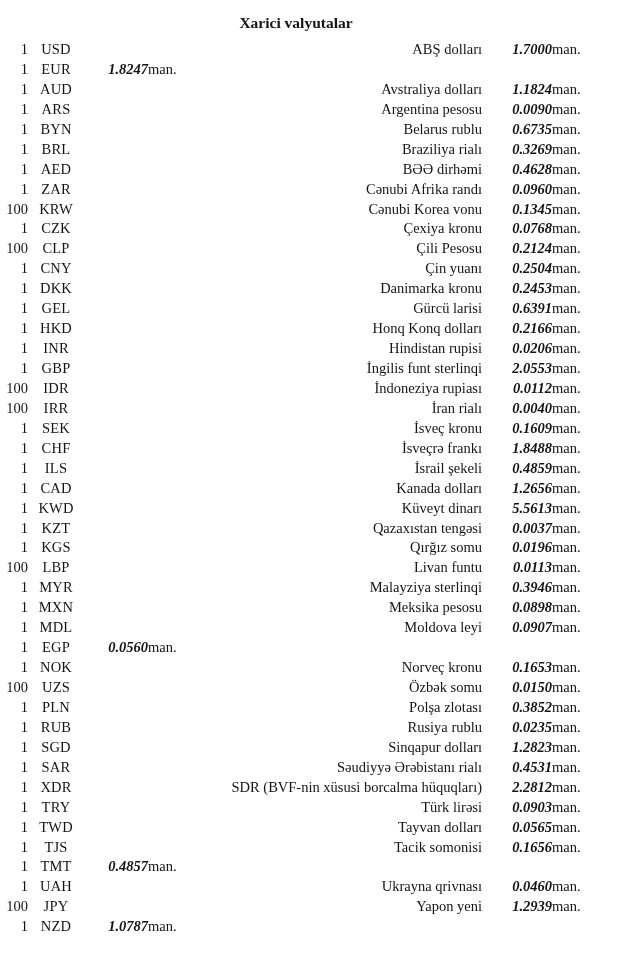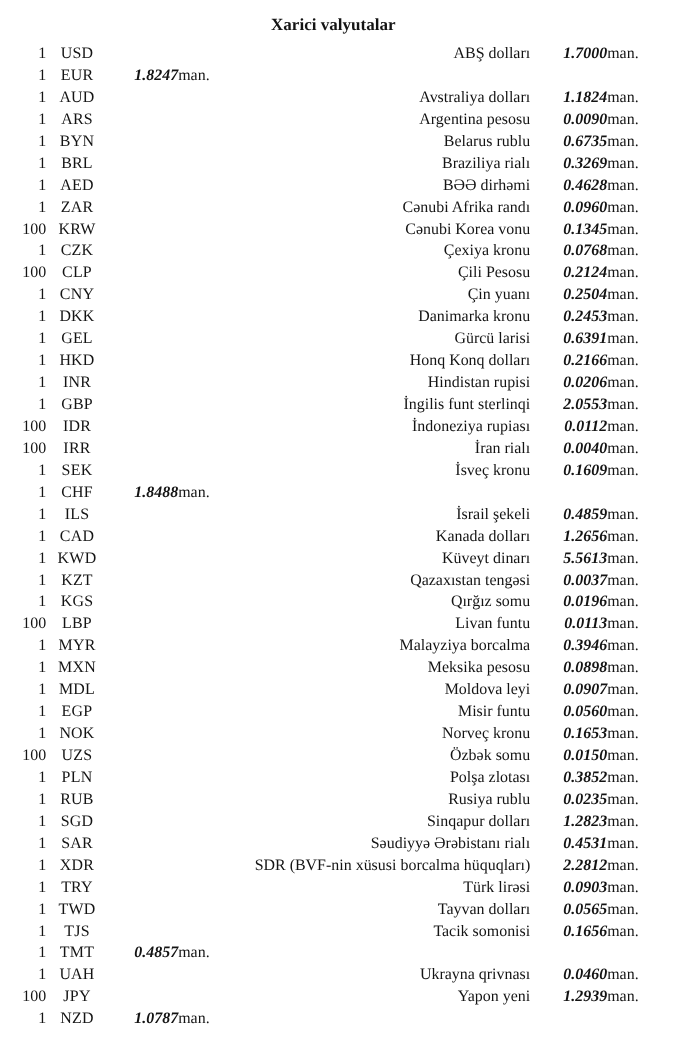--- a/index.html
+++ b/index.html
@@ -8,21 +8,21 @@
     background: #ffffff;
   }
   body {
     width: 620px;
     height: 955px;
     overflow: hidden;
     font-family: "Liberation Serif", "DejaVu Serif", serif;
     color: #141414;
   }
   .page {
-    padding: 12px 32px 0 18px;
+    padding: 12px 32px 0 4px;
     box-sizing: border-box;
     width: 620px;
   }
   .title {
     text-align: center;
     font-weight: bold;
     font-size: 15.5px;
     line-height: 22px;
     margin-bottom: 6px;
   }
@@ -205,20 +205,21 @@
       <div class="row">
     <span class="qty">1</span>
     <span class="code">SEK</span>
     <span class="name">İsveç kronu</span>
     <span class="rate">0.1609</span>
     <span class="man">man.</span>
   </div>
       <div class="row">
     <span class="qty">1</span>
     <span class="code">CHF</span>
+    <span class="name">İsveçrə frankı</span>
     <span class="rate">1.8488</span>
     <span class="man">man.</span>
   </div>
       <div class="row">
     <span class="qty">1</span>
     <span class="code">ILS</span>
     <span class="name">İsrail şekeli</span>
     <span class="rate">0.4859</span>
     <span class="man">man.</span>
   </div>
@@ -253,42 +254,41 @@
       <div class="row">
     <span class="qty">100</span>
     <span class="code">LBP</span>
     <span class="name">Livan funtu</span>
     <span class="rate">0.0113</span>
     <span class="man">man.</span>
   </div>
       <div class="row">
     <span class="qty">1</span>
     <span class="code">MYR</span>
-    <span class="name">Malayziya borcalma</span>
+    <span class="name">Malayziya sterlinqi</span>
     <span class="rate">0.3946</span>
     <span class="man">man.</span>
   </div>
       <div class="row">
     <span class="qty">1</span>
     <span class="code">MXN</span>
     <span class="name">Meksika pesosu</span>
     <span class="rate">0.0898</span>
     <span class="man">man.</span>
   </div>
       <div class="row">
     <span class="qty">1</span>
     <span class="code">MDL</span>
     <span class="name">Moldova leyi</span>
     <span class="rate">0.0907</span>
     <span class="man">man.</span>
   </div>
       <div class="row">
     <span class="qty">1</span>
     <span class="code">EGP</span>
-    <span class="name">Misir funtu</span>
     <span class="rate">0.0560</span>
     <span class="man">man.</span>
   </div>
       <div class="row">
     <span class="qty">1</span>
     <span class="code">NOK</span>
     <span class="name">Norveç kronu</span>
     <span class="rate">0.1653</span>
     <span class="man">man.</span>
   </div>

